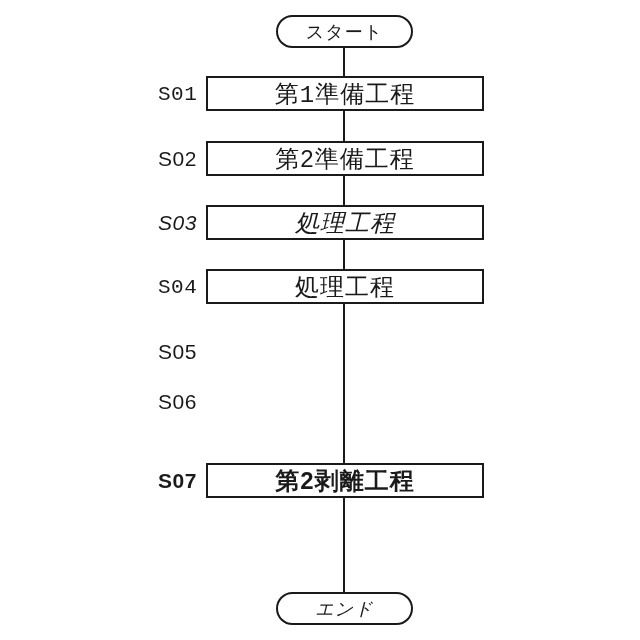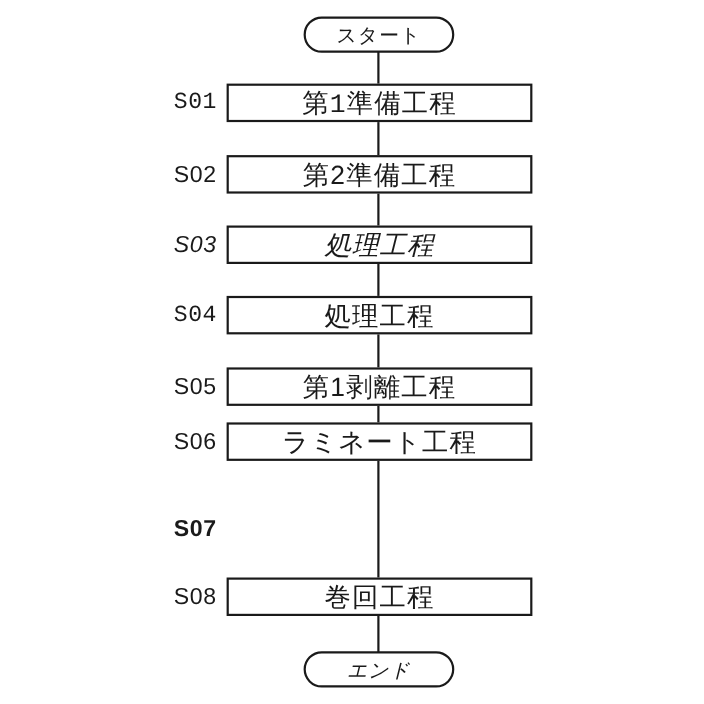--- a/index.html
+++ b/index.html
@@ -105,32 +105,27 @@
     <div class="step-box">処理工程</div>
   </div>
 
   <div class="step s3">
     <div class="step-id">S04</div>
     <div class="step-box">処理工程</div>
   </div>
 
   <div class="step s4">
     <div class="step-id">S05</div>
-    <div class="step-box">第1剥離工程</div>
   </div>
 
   <div class="step s5">
     <div class="step-id">S06</div>
-    <div class="step-box">ラミネート工程</div>
   </div>
 
   <div class="step s6">
     <div class="step-id">S07</div>
+    <div class="step-box">第2剥離工程</div>
   </div>
 
-  <div class="step s7">
-    <div class="step-id">S08</div>
-    <div class="step-box">巻回工程</div>
-  </div>
 
   <div class="terminal end">エンド</div>
 
 </div>
 
 </body></html>

